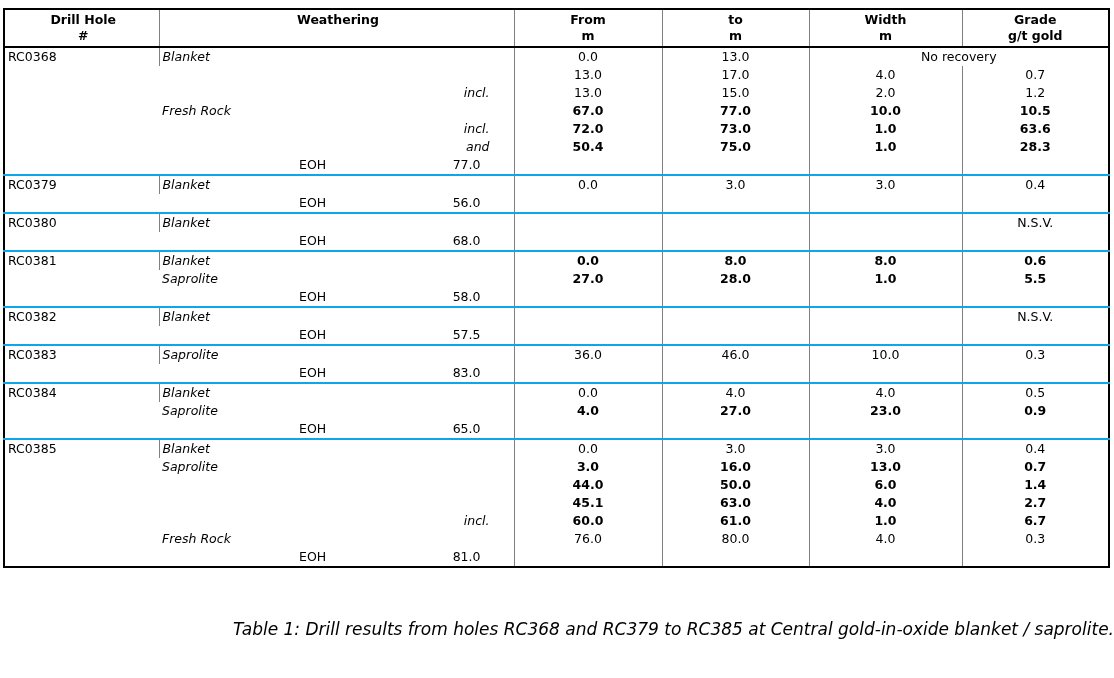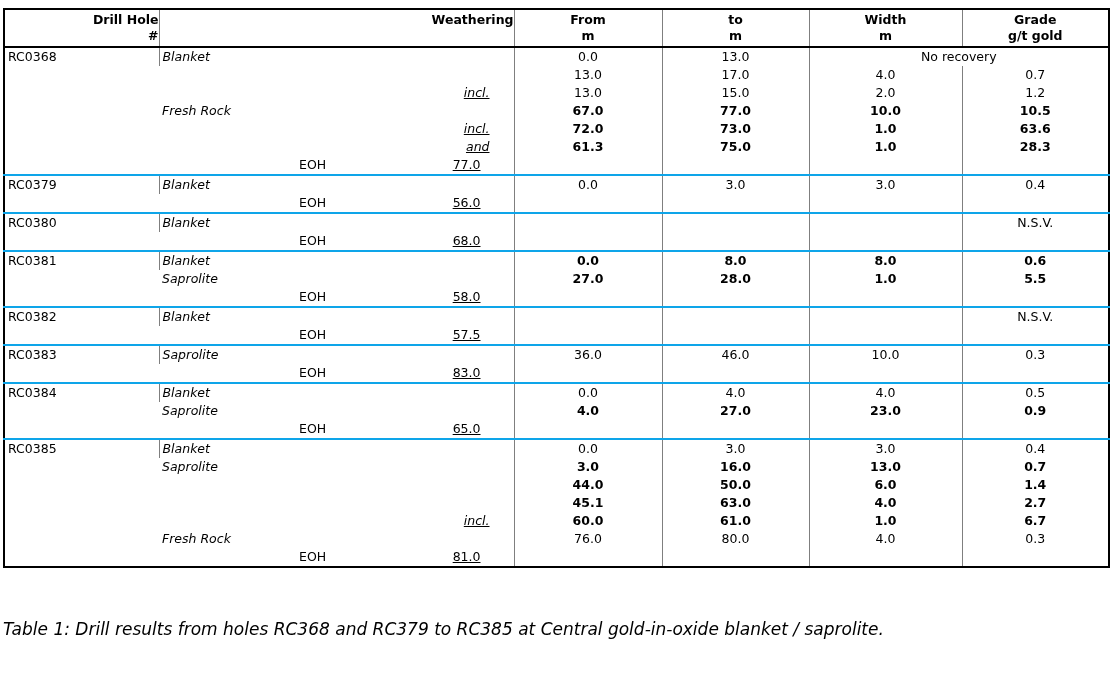--- a/index.html
+++ b/index.html
@@ -14,34 +14,34 @@
     border-collapse:collapse; table-layout:fixed;
     width:1105px; border:2px solid #000000;
   }
   th, td { padding:0; font-size:12.5px; vertical-align:top; }
   th + th, td + td { border-left:1px solid #7f7f7f; }
   thead th {
     font-weight:bold; border-bottom:2px solid #000000;
     line-height:16px; padding-top:2px; padding-bottom:2px;
     text-align:center;
   }
-  thead th.hleft { text-align:right; padding-left:3px; }
+  thead th.hleft { text-align:center; padding-left:3px; }
   tbody td { height:18px; line-height:18px; }
   tr.bs td { border-top:2px solid #0ea5e9; }
   td.hole { text-align:left; padding-left:3px; vertical-align:top; }
   td.wcol { }
   .wrow { position:relative; height:18px; line-height:18px; }
   .wl { padding-left:3px;font-style:italic; }
   .weoh { position:absolute; left:140px; top:0; }
-  .wr { position:absolute; right:33px; top:0;text-decoration:underline; }
+  .wr { position:absolute; right:33px; top:0; }
   .wr.qual { right:24px; font-style:italic; }
   td.num { text-align:center; }
   tr.b td.num { font-weight:bold;text-align:center; }
   .caption {
-    margin-top:48px; text-align:left; font-style:italic;
+    margin-top:48px; text-align:right; font-style:italic;
     font-size:17px; line-height:26px;
   }
 </style>
 </head>
 <body>
 
 <div class="page">
 
   <table class="drill">
     <colgroup>
@@ -123,21 +123,21 @@
           </td>
           <td class="num">72.0</td>
           <td class="num">73.0</td>
           <td class="num">1.0</td>
           <td class="num">63.6</td>
         </tr>
         <tr class=" b">
           <td class="wcol">
             <div class="wrow"><span class="wl"></span><span class="wr qual">and</span></div>
           </td>
-          <td class="num">61.3</td>
+          <td class="num">50.4</td>
           <td class="num">75.0</td>
           <td class="num">1.0</td>
           <td class="num">28.3</td>
         </tr>
         <tr>
           <td class="wcol">
             <div class="wrow"><span class="wl"></span><span class="weoh">EOH</span><span class="wr">77.0</span></div>
           </td>
           <td class="num"></td>
           <td class="num"></td>

